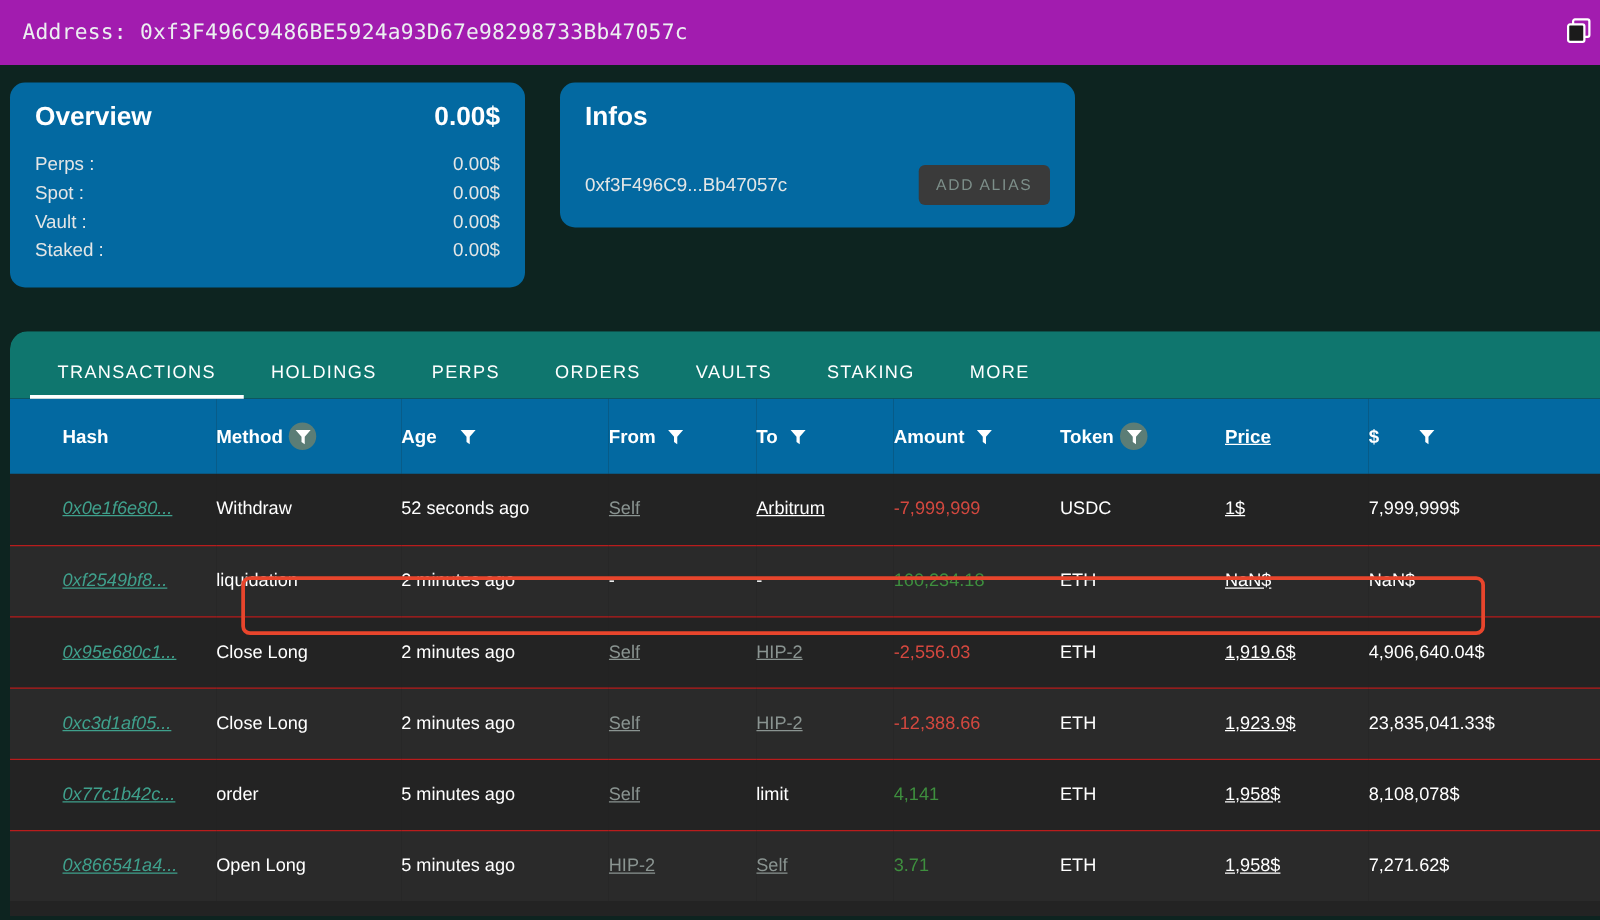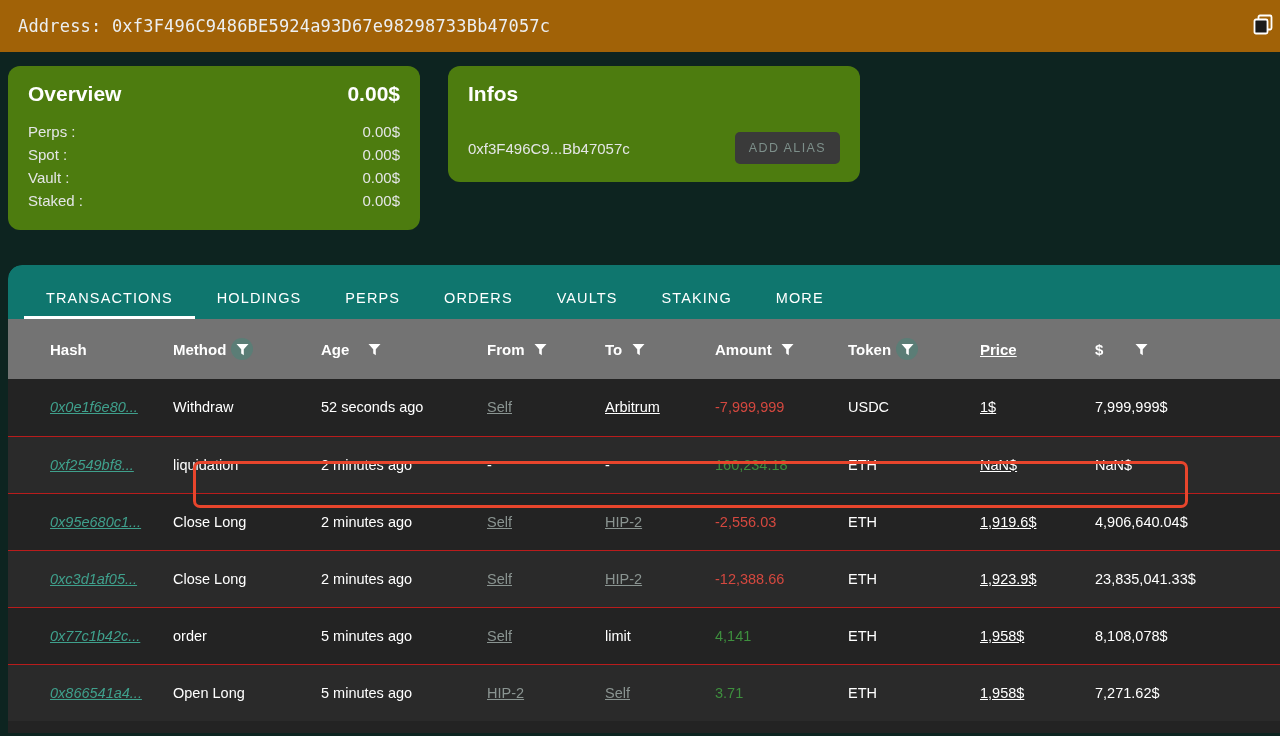--- a/index.html
+++ b/index.html
@@ -6,21 +6,21 @@
   html, body {
     width: 1280px; height: 736px;
     background: #0d2420;
     font-family: "Liberation Sans", sans-serif;
     overflow: hidden;
   }
 
   
   .address-bar {
     height: 52px;
-    background: #a16207;
+    background: #a21caf;
     display: flex;
     align-items: center;
     padding: 0 14px 0 18px;
     position: relative;
   }
   .address-text {
     font-family: "DejaVu Sans Mono", monospace;
     font-size: 17px;
     color: #eceff1;
     letter-spacing: 0.2px;
@@ -36,21 +36,21 @@
 
   
   .cards {
     display: flex;
     align-items: flex-start;
     gap: 28px;
     padding: 14px 0 0 8px;
     height: 190px;
   }
   .card {
-    background: #4d7c0f;
+    background: #0369a1;
     border-radius: 12px;
   }
   .card-title {
     font-size: 21px;
     font-weight: bold;
     color: #ffffff;
   }
 
   
   .card-overview {
@@ -138,21 +138,21 @@
   .table-wrap {
     background: #232323;
     height: 414px;
   }
   .tbl {
     width: 100%;
     border-collapse: collapse;
     table-layout: fixed;
   }
   .tbl thead th {
-    background: #737373;
+    background: #0369a1;
     color: #ffffff;
     font-size: 15px;
     font-weight: bold;
     text-align: left;
     height: 60px;
     padding: 0 6px 0 0;
     vertical-align: middle;
   }
   .tbl thead tr { }
   .th-inner { display: flex; align-items: center; gap: 5px; }

